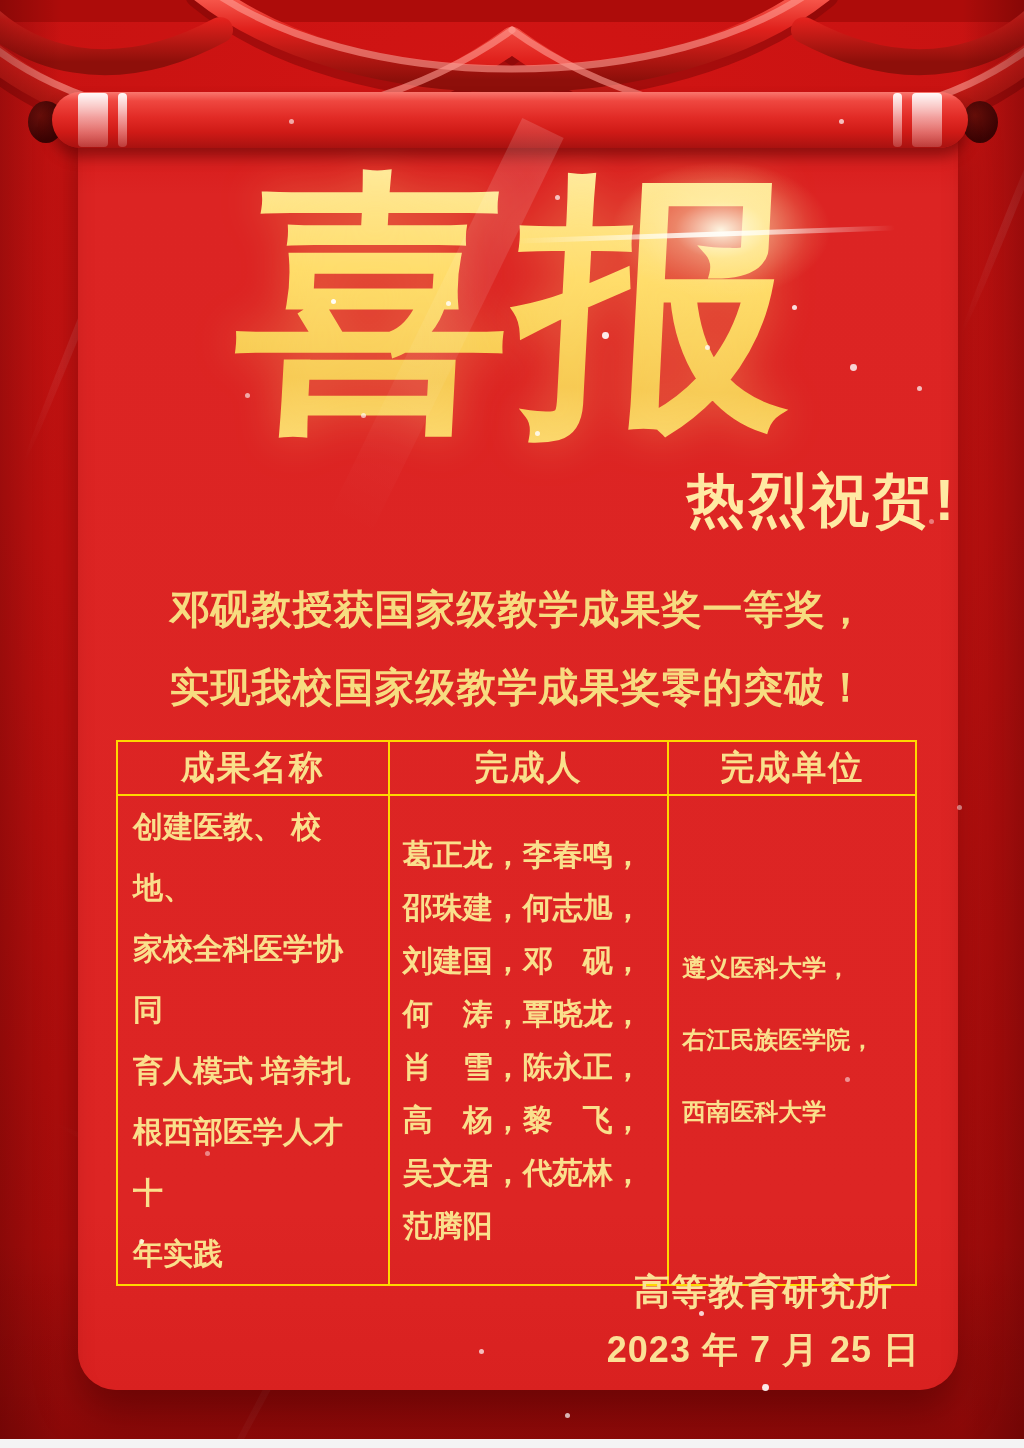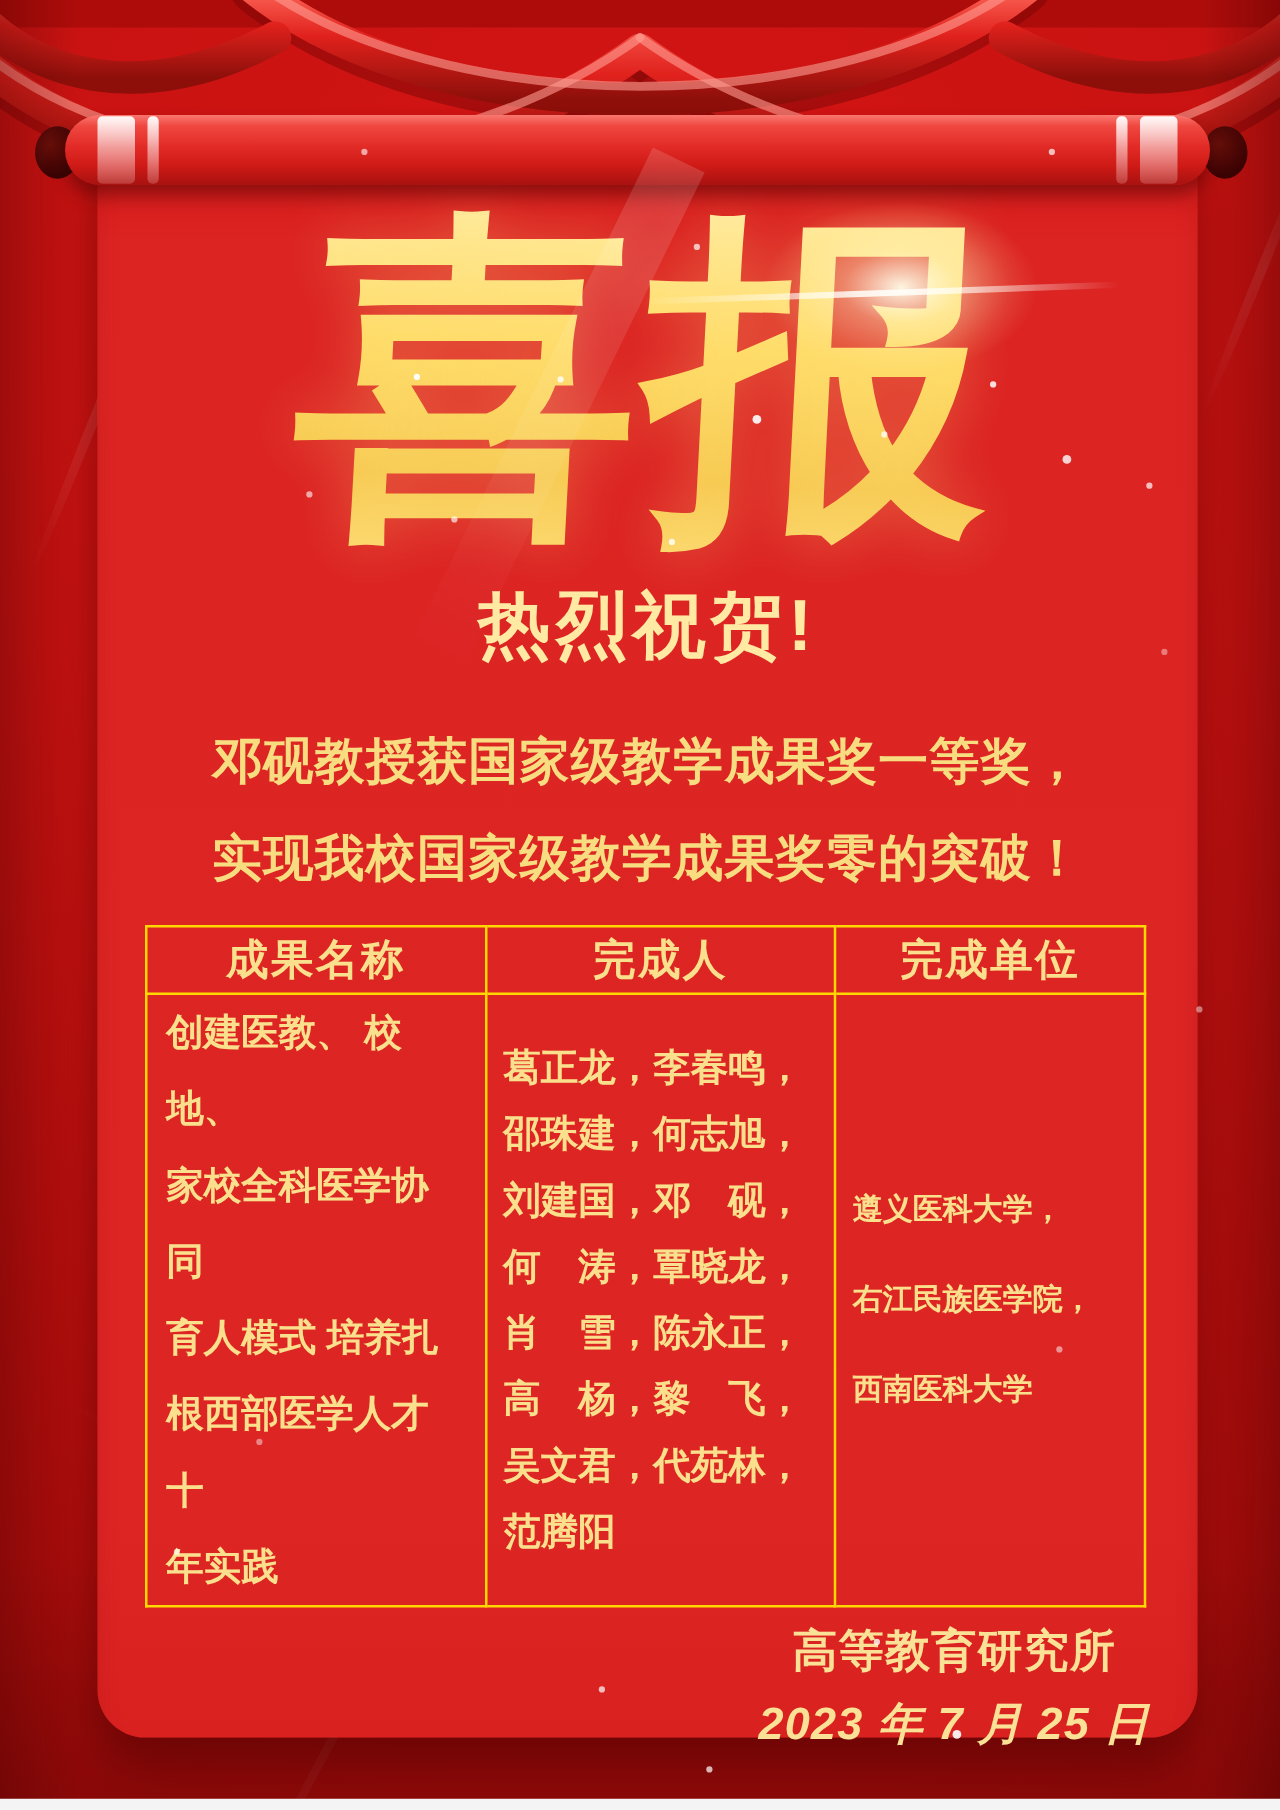--- a/index.html
+++ b/index.html
@@ -51,42 +51,42 @@
 
   .title{
     position:absolute;top:34px;left:0;right:0;margin:0;text-align:center;z-index:7;
     font-size:275px;line-height:305px;font-weight:bold;letter-spacing:6px;
     transform:skewX(-3deg);
     background:linear-gradient(182deg,#ffeda6 6%,#ffdc66 42%,#f6c74d 74%,#ffe07c 100%);
     -webkit-background-clip:text;background-clip:text;color:transparent;
     text-shadow:0 0 46px rgba(255,225,130,.30);
   }
   .subtitle{
-    position:absolute;top:344px;left:0;right:0;text-align:center;z-index:7;
+    position:absolute;top:344px;left:0;right:0;text-align:right;z-index:7;
     font-size:58px;font-weight:bold;letter-spacing:4px;color:#ffe9a3;
   }
   .announce{position:absolute;top:470px;left:0;right:0;text-align:center;z-index:7;
     color:#f7dc80;font-weight:bold;font-size:40px;letter-spacing:1px;}
   .announce p{margin:0 0 36px;line-height:42px;}
 
   table.award{
     position:absolute;left:38px;top:622px;width:801px;height:488px;z-index:7;
     border-collapse:collapse;table-layout:fixed;
   }
   table.award th, table.award td{border:2px solid #ffd800;color:#fae08c;font-weight:bold;}
   table.award th{height:54px;font-size:34px;letter-spacing:2px;text-align:center;vertical-align:middle;}
   table.award td{vertical-align:middle;white-space:pre-line;text-align:left;}
   td.c1{font-size:30px;line-height:61px;padding:0 15px;margin-top:47px;}
   td.c2{font-size:30px;line-height:53px;padding:4px 13px;margin-left:24px;}
   td.c3{font-size:24px;line-height:72px;padding:0 13px;}
 
   .footer{position:absolute;top:1152px;right:38px;z-index:7;text-align:center;
-    color:#fbe196;font-weight:bold;font-size:36px;letter-spacing:1px;margin-top:29px;}
+    color:#fbe196;font-weight:bold;font-size:36px;letter-spacing:1px;}
   .footer .org{line-height:44px;}
-  .footer .date{margin-top:14px;line-height:44px;font-style:italic;}
+  .footer .date{margin-top:14px;line-height:44px;}
 
   .flare{position:absolute;left:545px;top:140px;width:320px;height:200px;z-index:8;pointer-events:none;
     background:radial-gradient(closest-side at 55% 45%, rgba(255,255,235,.95) 0%, rgba(255,242,190,.40) 32%, rgba(255,230,160,.12) 60%, transparent 76%);}
   .flare::after{content:"";position:absolute;left:-30px;right:-30px;top:46%;height:5px;border-radius:3px;
     transform:rotate(-2deg);
     background:linear-gradient(90deg,transparent,rgba(255,255,250,.85) 45%,rgba(255,255,250,.9) 55%,transparent);}
   .beam{position:absolute;left:520px;top:128px;width:46px;height:520px;z-index:6;pointer-events:none;
     transform:rotate(26deg);transform-origin:top center;
     background:linear-gradient(180deg,rgba(255,255,255,.14),rgba(255,255,255,0) 85%);}
 

